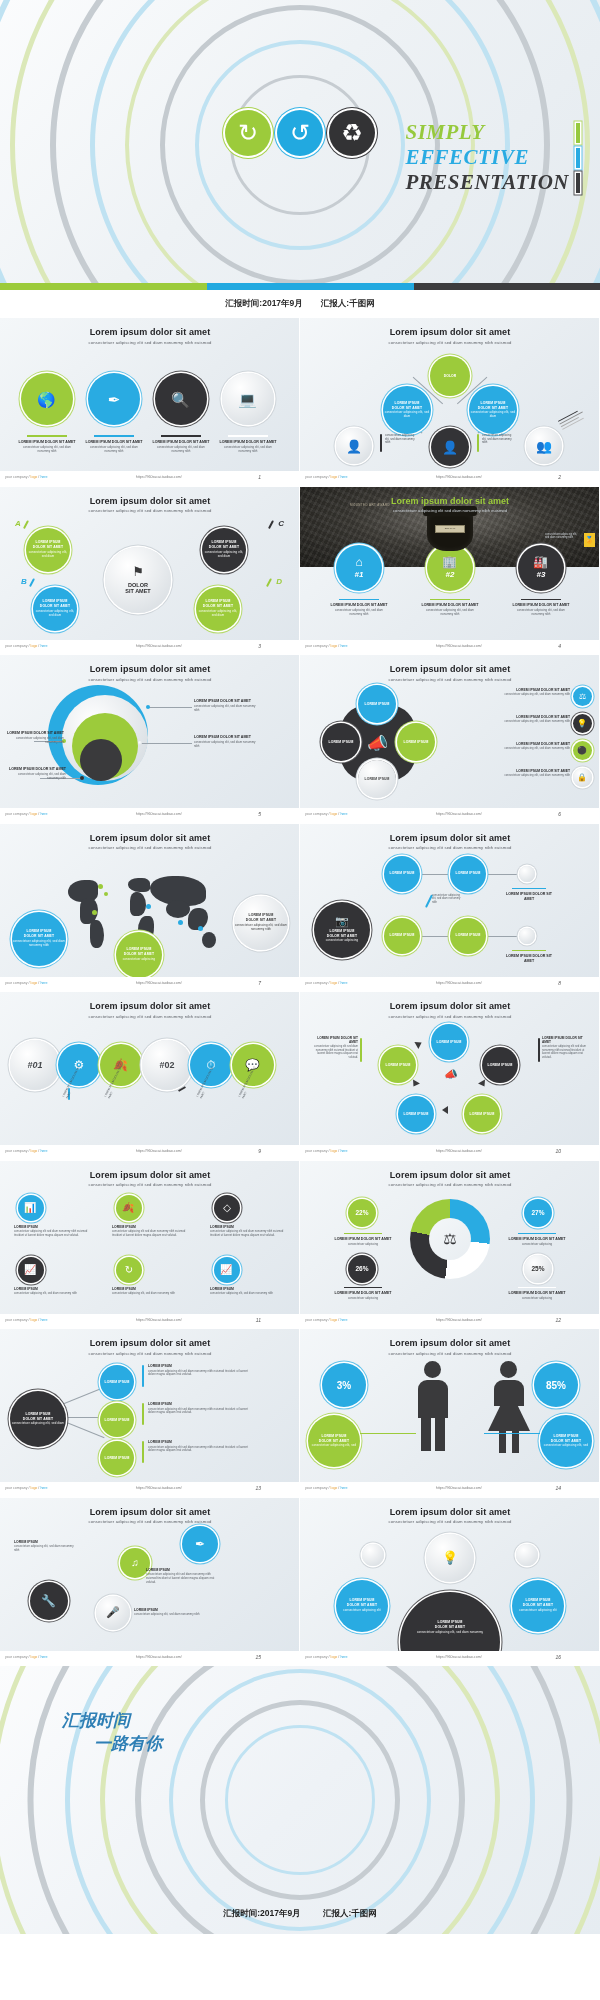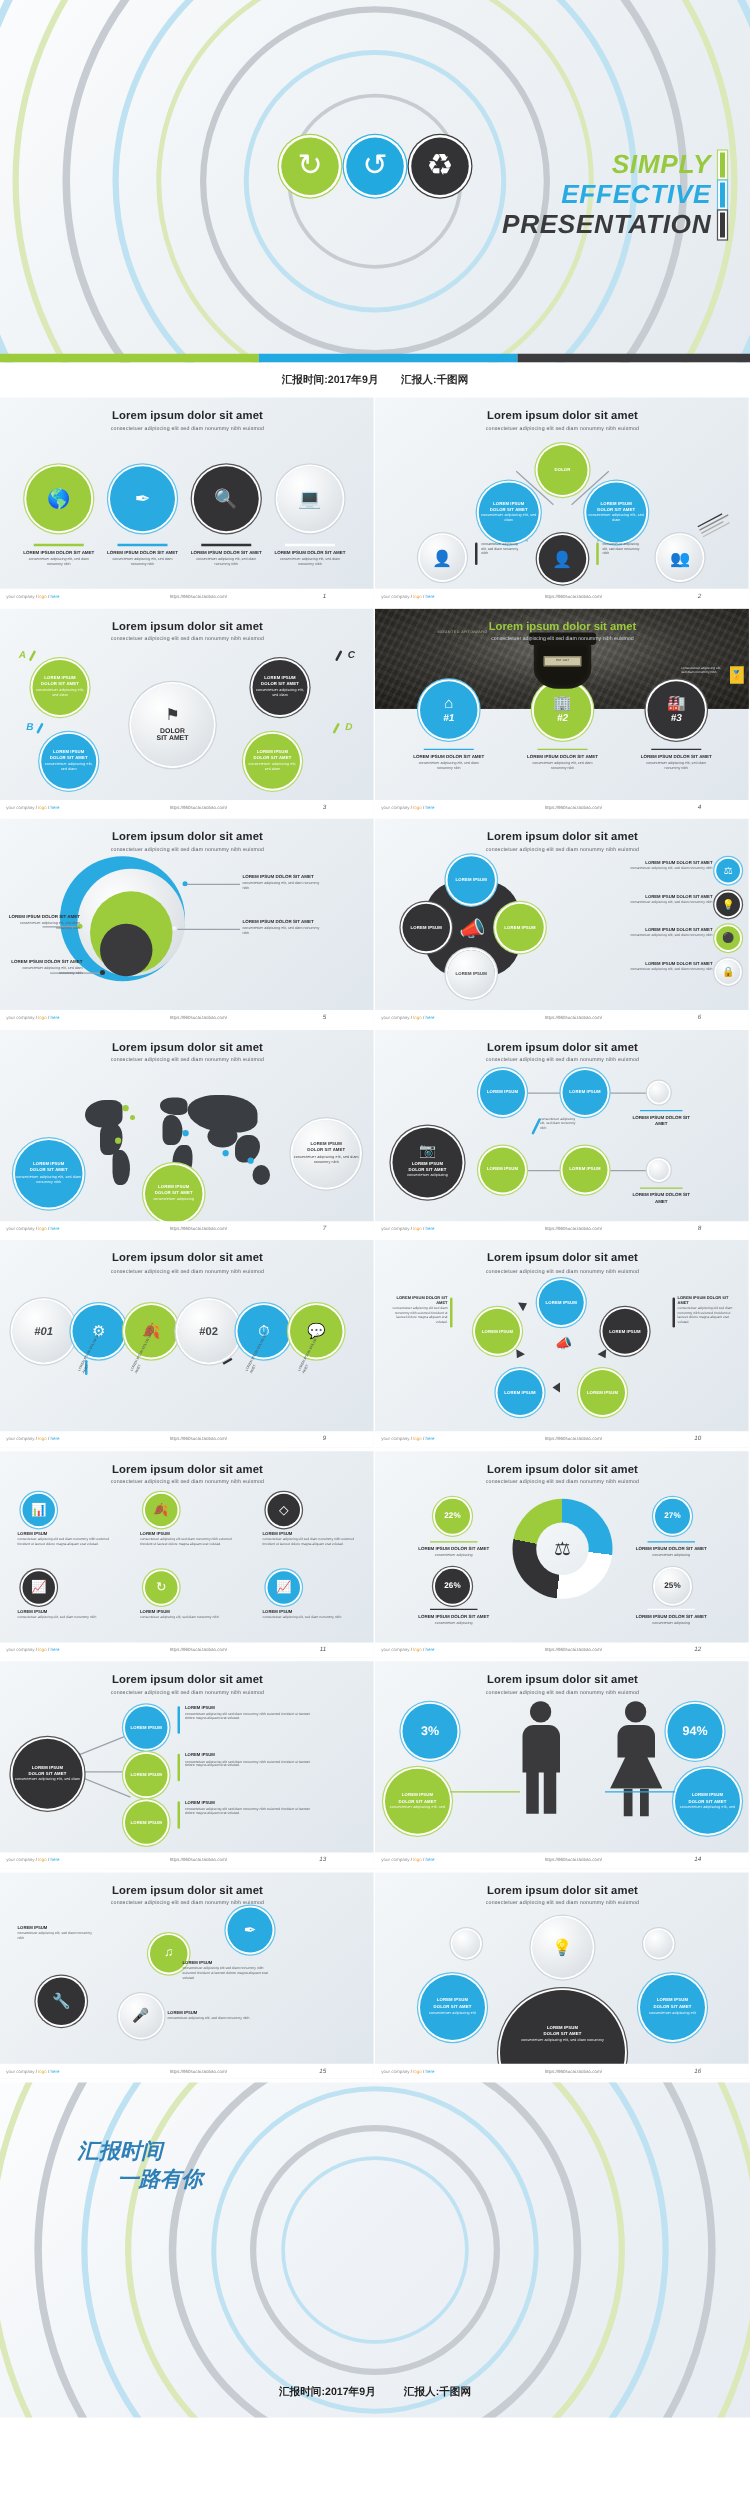--- a/index.html
+++ b/index.html
@@ -31,21 +31,21 @@
     box-shadow: 0 1px 3px rgba(0,0,0,.2);
   }
   .cicon.green { background: #9ccb3b; box-shadow: 0 0 0 2px #fff, 0 0 0 3px #a9d24f; }
   .cicon.blue  { background: #22a9e0; box-shadow: 0 0 0 2px #fff, 0 0 0 3px #37b4e6; }
   .cicon.dark  { background: #333335; box-shadow: 0 0 0 2px #fff, 0 0 0 3px #3d3d40; }
   .cover-title {
     position: absolute; right: 20px; top: 120px; z-index: 5;
     text-align: right; font-style: italic; font-weight: bold;
     letter-spacing: .5px;
   }
-  .cover-title div { display: flex; align-items: center; justify-content: flex-end; gap: 7px; }
+  .cover-title div { display: flex; align-items: center; justify-content: space-between; gap: 7px; font-family: Liberation Serif, serif; }
   .ct1 { color: #96c93d; font-size: 21px; }
   .ct2 { color: #29abe2; font-size: 21px; }
   .ct3 { color: #3a3a3c; font-size: 21px; }
   .bar { display: inline-block; width: 4px; height: 20px; }
   .bar.g { background: #96c93d; } .bar.b { background: #29abe2; } .bar.d { background: #3a3a3c; }
 
   .cover-stripe { position: absolute; left: 0; bottom: 0; width: 600px; height: 7px; display: flex; z-index: 6;}
   .cover-stripe i { display: block; height: 100%; }
   .cover-stripe .s1 { width: 34.5%; background: #9ccb3b; }
   .cover-stripe .s2 { width: 34.5%; background: #22a9e0; }
@@ -820,21 +820,21 @@
     <div class="slide">
       <div class="slide-body">
         <div class="s-title">
           <h3>Lorem ipsum dolor sit amet</h3>
           <p>consectetuer adipiscing elit sed diam nonummy nibh euismod</p>
         </div>
         <div class="circ b" style="left:22px;top:34px;width:44px;height:44px;">
             <span style="font-size:10px;font-weight:bold;">3%</span>
           </div>
         <div class="circ b" style="right:22px;top:34px;width:44px;height:44px;">
-            <span style="font-size:10px;font-weight:bold;">94%</span>
+            <span style="font-size:10px;font-weight:bold;">85%</span>
           </div>
         <div class="person" style="left:112px;top:32px;">
           <div class="head" style="left:12px;top:0;width:17px;height:17px;"></div>
           <div class="body" style="left:6px;top:19px;width:30px;height:38px;border-radius:9px 9px 0 0;"></div>
           <div class="body" style="left:9px;top:56px;width:10px;height:34px;"></div>
           <div class="body" style="left:23px;top:56px;width:10px;height:34px;"></div>
         </div>
         <div class="person" style="right:112px;top:32px;">
           <div class="head" style="left:12px;top:0;width:17px;height:17px;"></div>
           <div class="body" style="left:6px;top:19px;width:30px;height:26px;border-radius:9px 9px 0 0;"></div>

